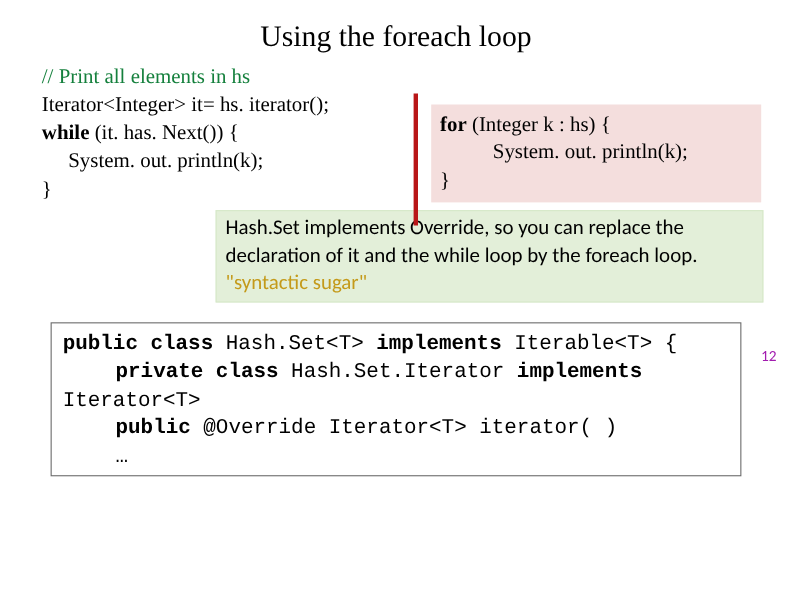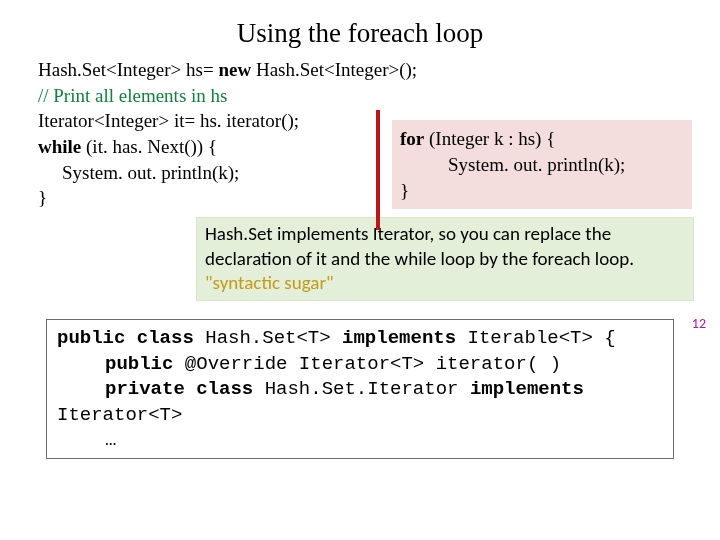--- a/index.html
+++ b/index.html
@@ -92,23 +92,20 @@
   }
 </style>
 </head>
 <body>
 
 <div class="slide">
 
   <div class="title">Using the foreach loop</div>
 
   <div class="codeblock">
-    <div>
-      <span>Hash.Set&lt;Integer&gt; hs=  </span><span class="kw">new</span><span> Hash.Set&lt;Integer&gt;();</span>
-    </div>
     <div class="comment">// Print all elements in hs</div>
 
     <div class="two-col">
       <div class="left-code">
         <div>Iterator&lt;Integer&gt; it=  hs. iterator();</div>
         <div>
           <span class="kw">while</span><span> (it. has. Next()) {</span>
         </div>
         <div><span class="indent"></span><span>System. out. println(k);</span></div>
         <div>}</div>
@@ -119,28 +116,28 @@
       <div class="pink-box">
         <div>
           <span class="kw">for</span><span> (Integer  k : hs) {</span>
         </div>
         <div><span class="indent2"></span><span>System. out. println(k);</span></div>
         <div>}</div>
       </div>
     </div>
 
     <div class="green-box">
-      <span>Hash.Set </span><span>implements </span><span>Iterator</span><span>, so you can replace the declaration of </span><span>it</span><span> and the while loop by the foreach loop.   </span><span class="sugar">"syntactic sugar"</span>
+      <span>Hash.Set </span><span>implements </span><span>Override</span><span>, so you can replace the declaration of </span><span>it</span><span> and the while loop by the foreach loop.   </span><span class="sugar">"syntactic sugar"</span>
     </div>
   </div>
 
   <div class="bot-box">
     <div>
       <span class="kw">public class </span><span>Hash.Set&lt;T&gt;  </span><span class="kw">implements</span><span>  Iterable&lt;T&gt; {</span>
     </div>
+    <div><span class="indent2"></span><span class="kw">private class </span><span>Hash.Set.Iterator </span><span class="kw">implements</span><span> Iterator&lt;T&gt;</span></div>
     <div><span class="indent2"></span><span class="kw">public </span><span>@Override Iterator&lt;T&gt; iterator( )</span></div>
-    <div><span class="indent2"></span><span class="kw">private class </span><span>Hash.Set.Iterator </span><span class="kw">implements</span><span> Iterator&lt;T&gt;</span></div>
     <div><span class="indent2"></span><span>…</span></div>
   </div>
 
   <div class="pagenum">12</div>
 
 </div>
 
 </body></html>

